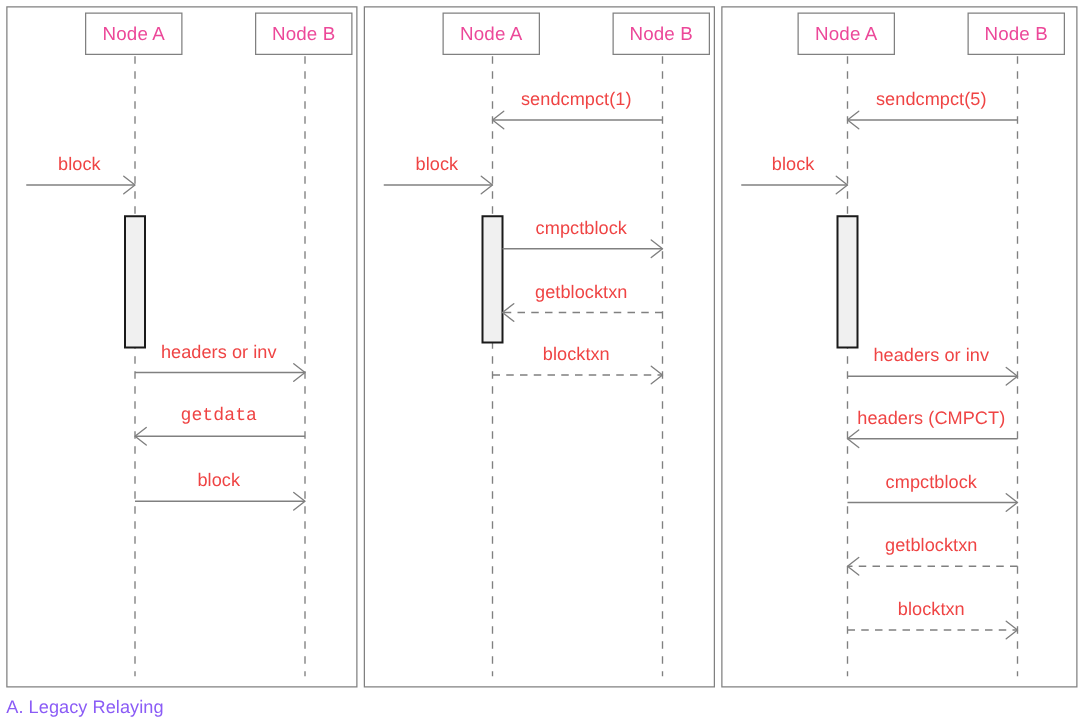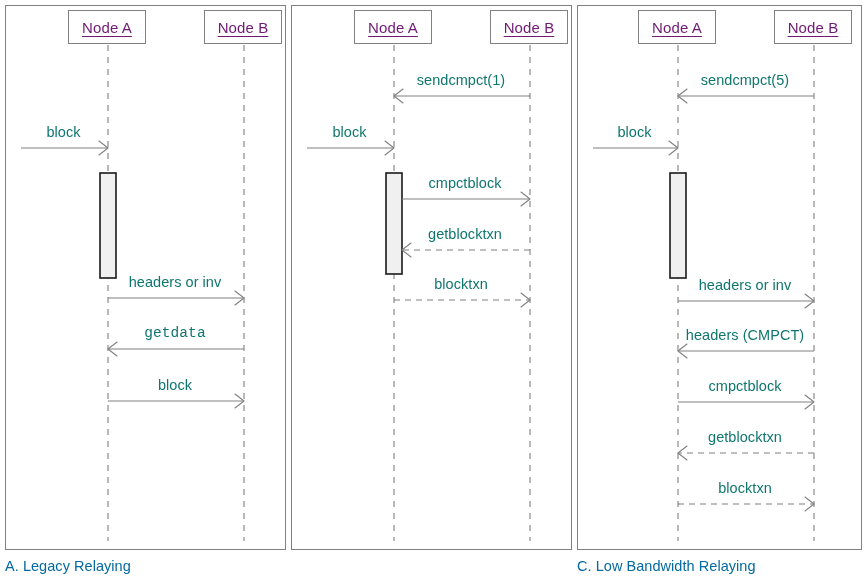--- a/index.html
+++ b/index.html
@@ -37,38 +37,37 @@
     box-sizing: border-box;
     border: 1px solid #808080;
     background: #ffffff;
     height: 34px;
     display: flex;
     align-items: center;
     justify-content: center;
   }
   .node-label {
     font-size: 15px;
-    color: #701a75;
-    text-decoration: underline;
+    color: #ec4899;
     text-underline-offset: 3px;
     letter-spacing: 0.1px;
     white-space: nowrap;
   }
   .msg-label {
     position: absolute;
     font-size: 14.5px;
-    color: #0f766e;
+    color: #ef4444;
     white-space: nowrap;
     transform: translate(-50%, -100%);
     letter-spacing: 0.05px;
   }
   .caption {
     position: absolute;
     font-size: 14.5px;
-    color: #0369a1;
+    color: #8b5cf6;
     white-space: nowrap;
     letter-spacing: 0.05px;
   }
 </style>
 </head>
 <body>
 
 <div id="canvas">
     <div class="panel" style="left: 5px; width: 281px;">
       <svg width="281" height="545" class="panel-svg">
@@ -151,14 +150,13 @@
     <div class="msg-label" style="left: 745px; top: 343px;">headers (CMPCT)</div>
     <div class="msg-label" style="left: 745px; top: 394px;">cmpctblock</div>
     <div class="msg-label" style="left: 745px; top: 445px;">getblocktxn</div>
     <div class="msg-label" style="left: 745px; top: 496px;">blocktxn</div>
     <div class="node-box" style="left: 638px; top: 10px; width: 78px;">
       <span class="node-label">Node A</span>
     </div>
     <div class="node-box" style="left: 774px; top: 10px; width: 78px;">
       <span class="node-label">Node B</span>
     </div>
-    <div class="caption" style="left: 577px; top: 558px;">C. Low Bandwidth Relaying</div>
   </div>
 
 </body></html>

